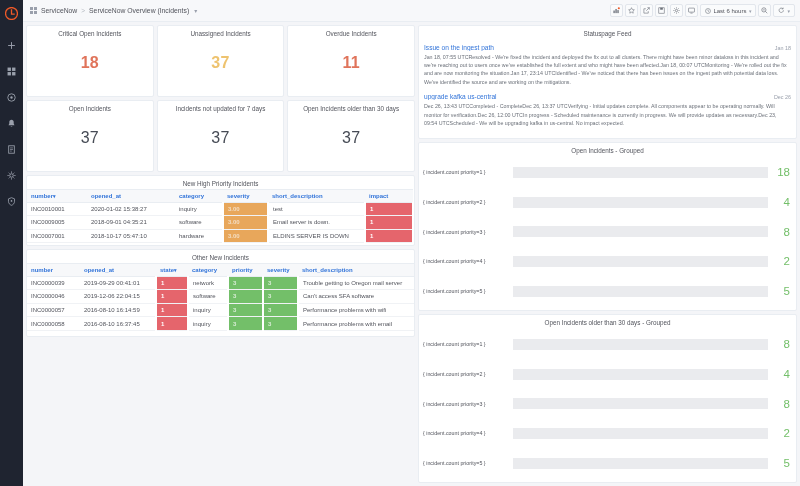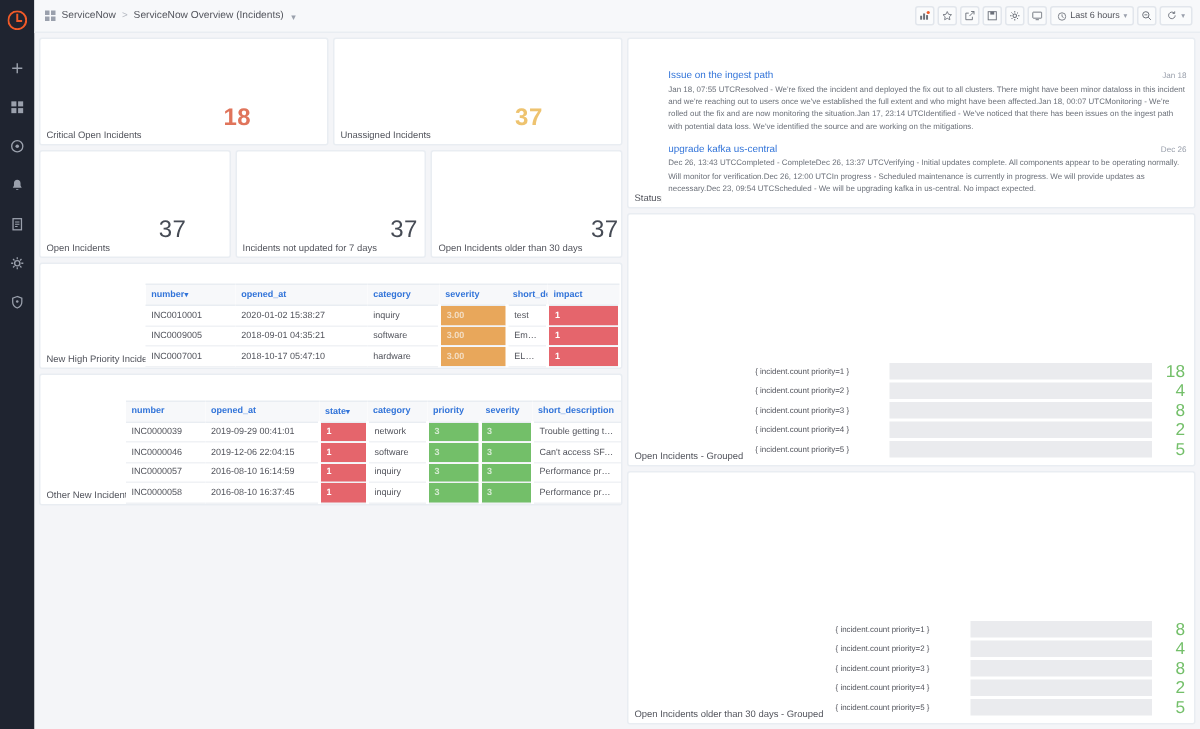--- a/index.html
+++ b/index.html
@@ -69,23 +69,22 @@
   
   .board { flex: 1; display: flex; gap: 3px; padding: 3px; overflow: hidden; }
   .col { display: flex; flex-direction: column; gap: 3px; }
   .col-left { width: 389px; min-width: 389px; }
   .col-right { flex: 1; min-width: 0; }
 
   .panel {
     background: #ffffff;
     border: 1px solid #e9edf2;
     border-radius: 2px;
-    display: flex; flex-direction: row;
+    display: flex; flex-direction: column;
     overflow: hidden;
-    align-items: flex-end;
   }
   .panel-title {
     text-align: center;
     font-size: 6.3px;
     color: #52545c;
     padding: 3.5px 4px 2px;
     font-weight: normal;
     white-space: nowrap; overflow: hidden;
   }
 
@@ -287,20 +286,24 @@
       <div class="col col-left">
 
         <div class="stat-row">
           <div class="panel stat-panel">
             <div class="panel-title">Critical Open Incidents</div>
             <div class="stat-val" style="color:#e0745b">18</div>
           </div>
           <div class="panel stat-panel">
             <div class="panel-title">Unassigned Incidents</div>
             <div class="stat-val" style="color:#eec36f">37</div>
+          </div>
+          <div class="panel stat-panel">
+            <div class="panel-title">Overdue Incidents</div>
+            <div class="stat-val" style="color:#e0745b">11</div>
           </div>
         </div>
 
         <div class="stat-row">
           <div class="panel stat-panel">
             <div class="panel-title">Open Incidents</div>
             <div class="stat-val" style="color:#464b55;font-weight:normal">37</div>
           </div>
           <div class="panel stat-panel">
             <div class="panel-title">Incidents not updated for 7 days</div>

